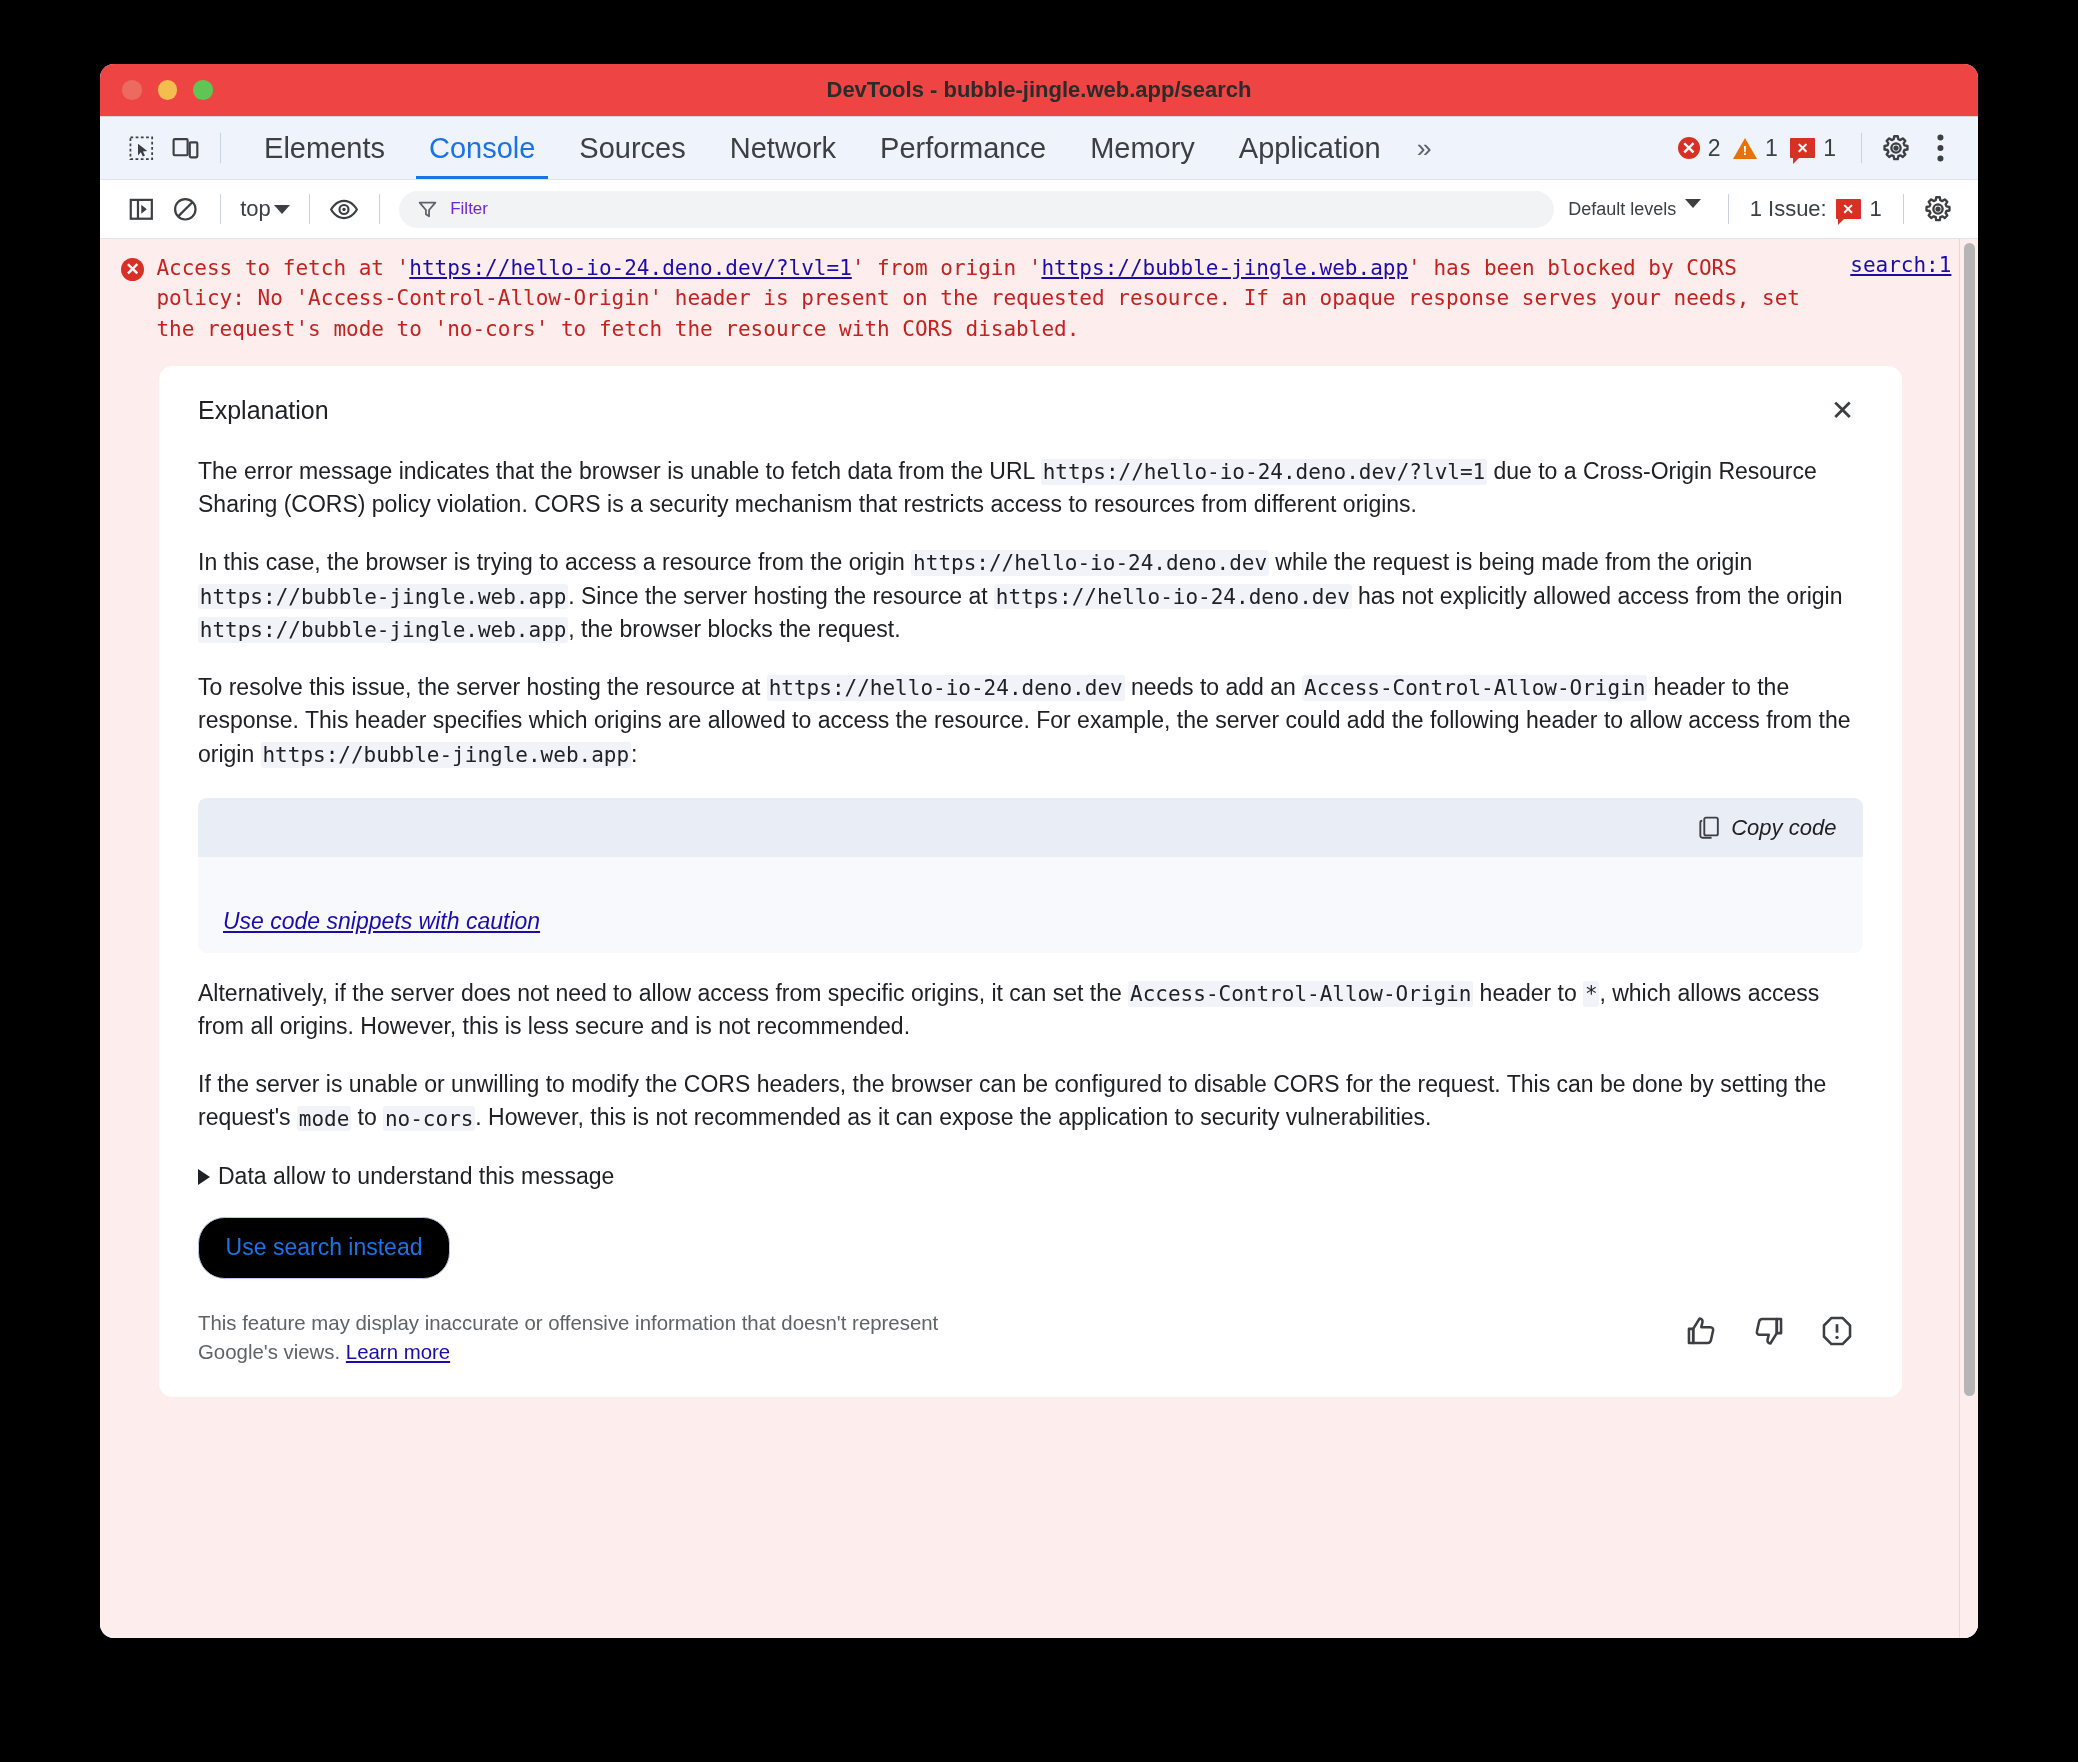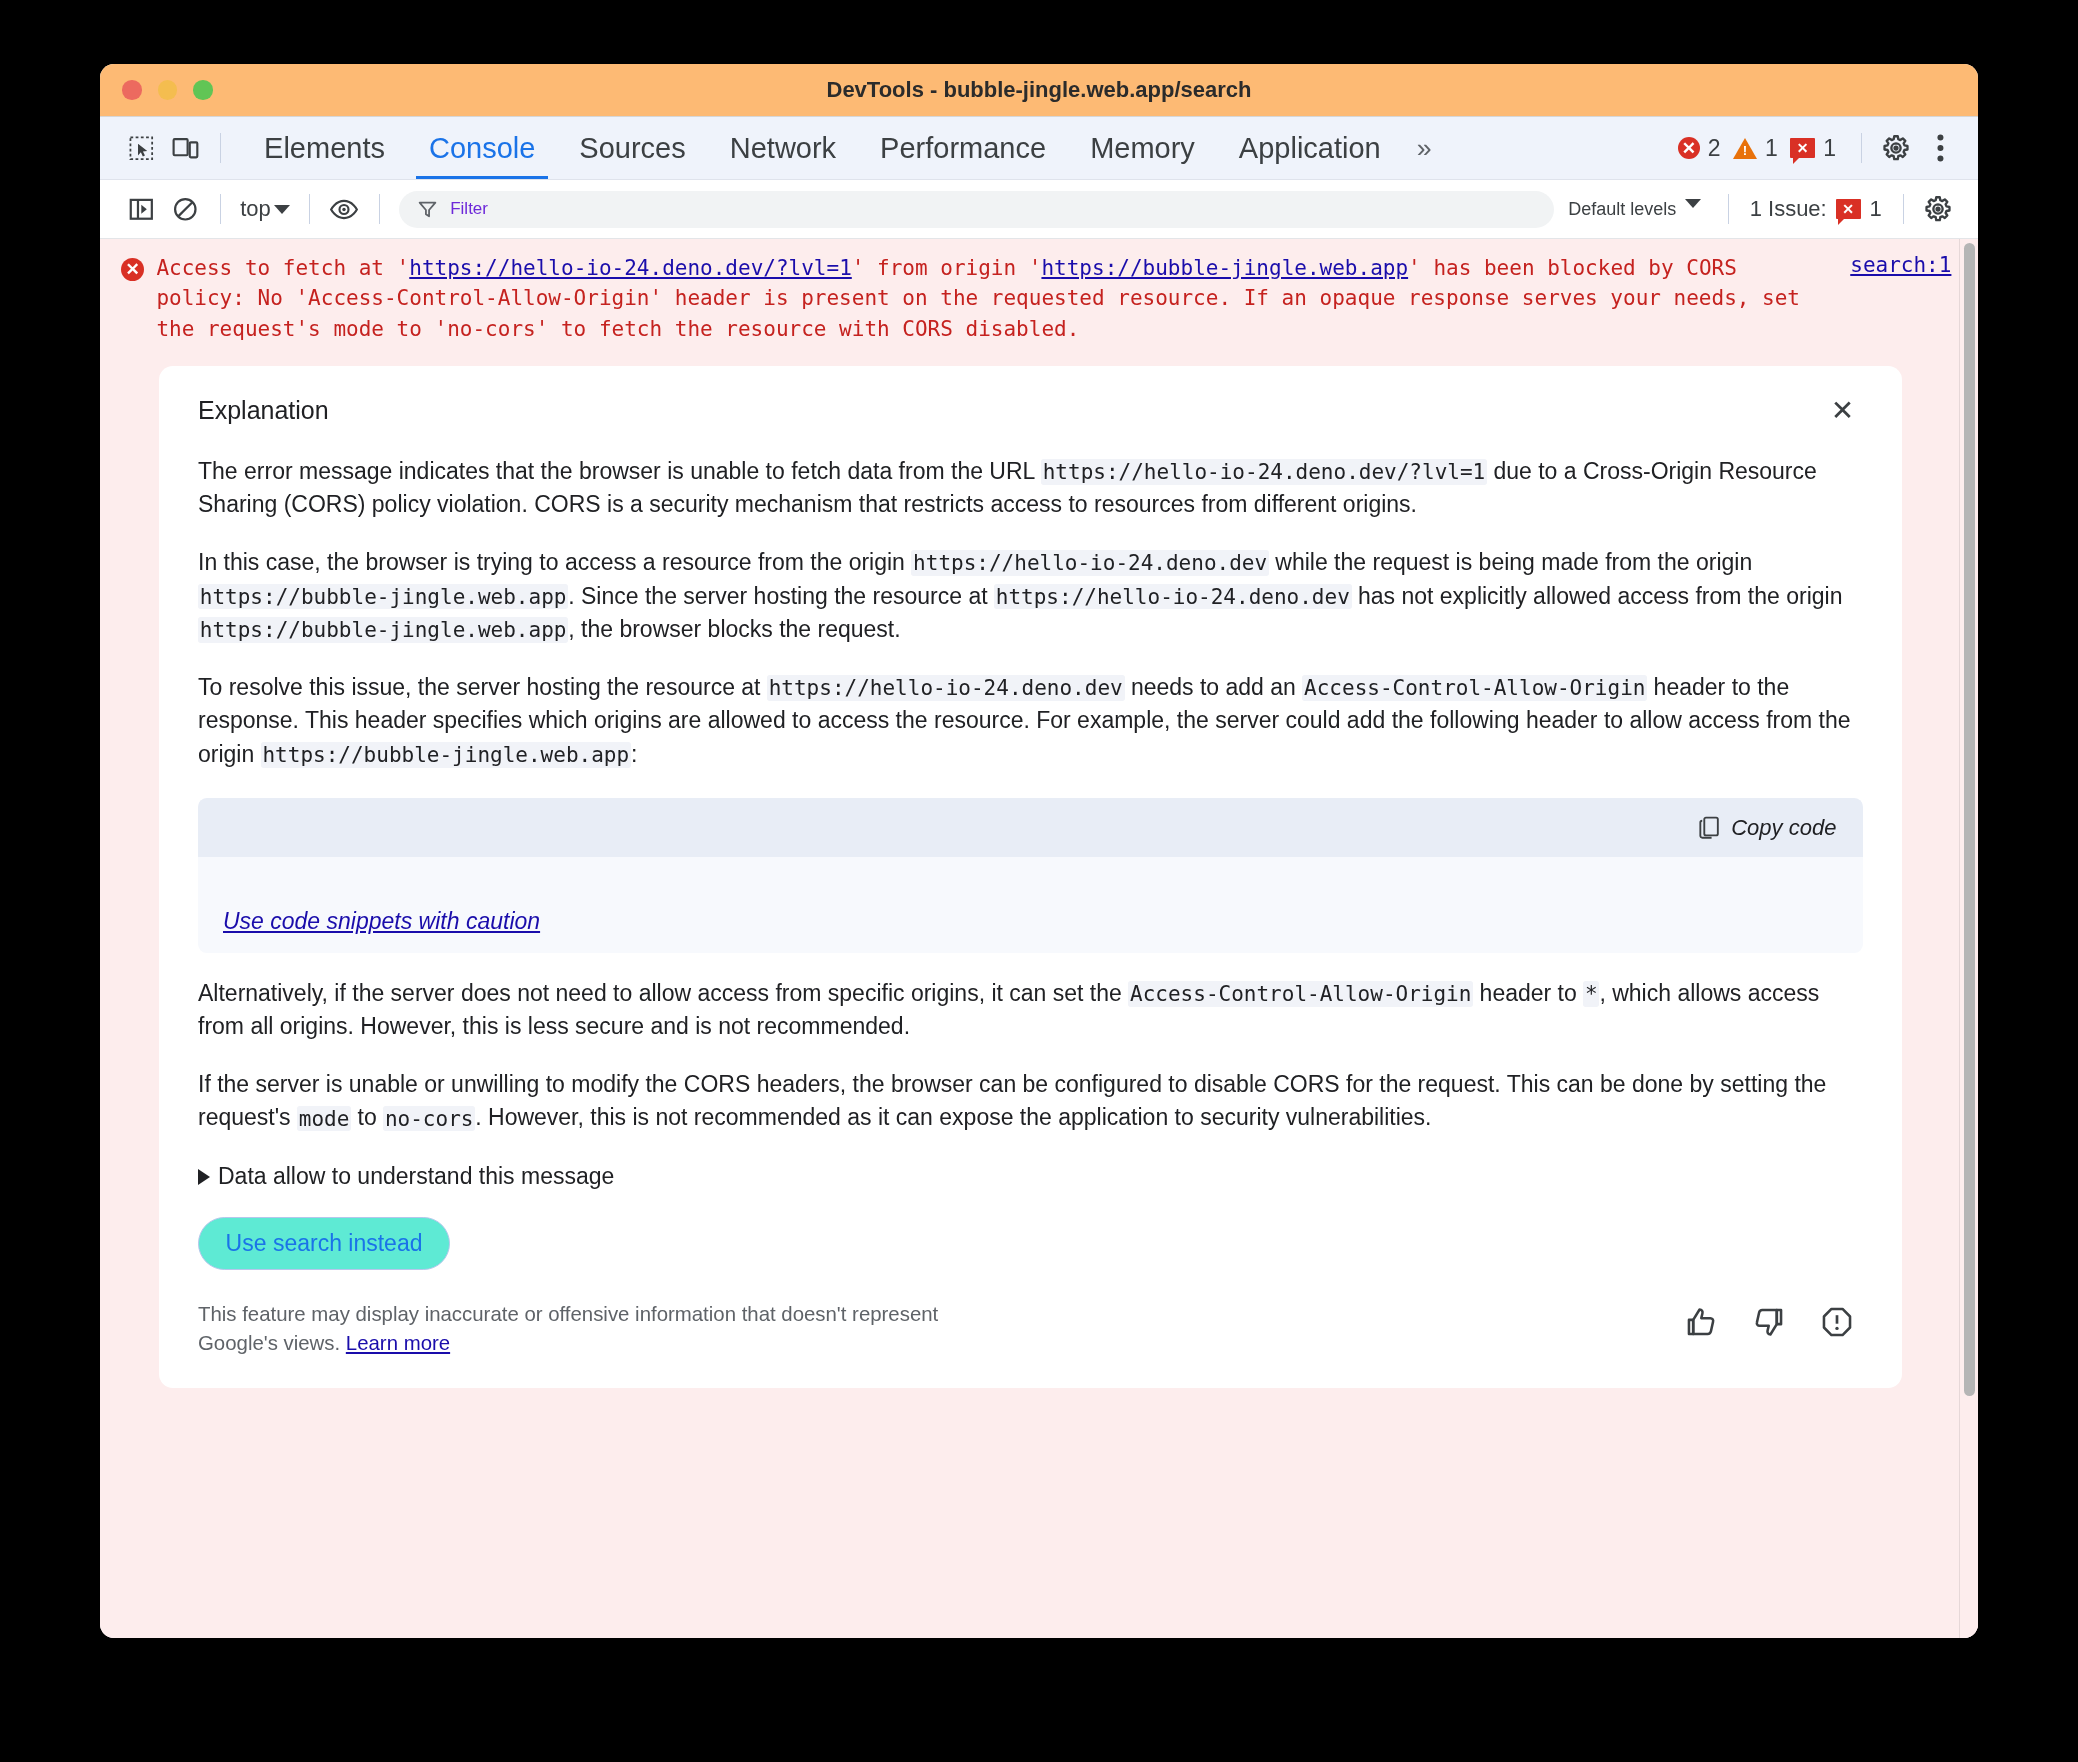--- a/index.html
+++ b/index.html
@@ -25,21 +25,21 @@
     border-radius: 14px;
     overflow: hidden;
     box-shadow: 0 7px 35px rgba(0,0,0,0.5);
     display: flex;
     flex-direction: column;
   }
 
   
   .titlebar {
     height: 52px;
-    background: #fdba74;
+    background: #ef4444;
     border-bottom: 0.9px solid #d6d6d6;
     display: flex;
     align-items: center;
     position: relative;
     flex: none;
   }
   .traffic {
     display: flex;
     gap: 16px;
     margin-left: 22px;
@@ -365,27 +365,27 @@
     border-top: 8.9px solid transparent;
     border-bottom: 8.9px solid transparent;
     border-left: 12.4px solid #202124;
   }
 
   .search-btn {
     margin-top: 26.6px;
     display: inline-flex;
     align-items: center;
     justify-content: center;
-    height: 53px;
+    height: 62px;
     padding: 0 26.6px;
     border: 0.9px solid #b6c6ec;
     border-radius: 26.6px;
     color: #1a73e8;
     font-size: 23px;
-    background: #5eead4;
+    background: #000000;
     box-sizing: border-box;
   }
 
   .footer {
     margin-top: 30px;
     display: flex;
     align-items: flex-start;
     justify-content: space-between;
   }
   .disclaimer {

